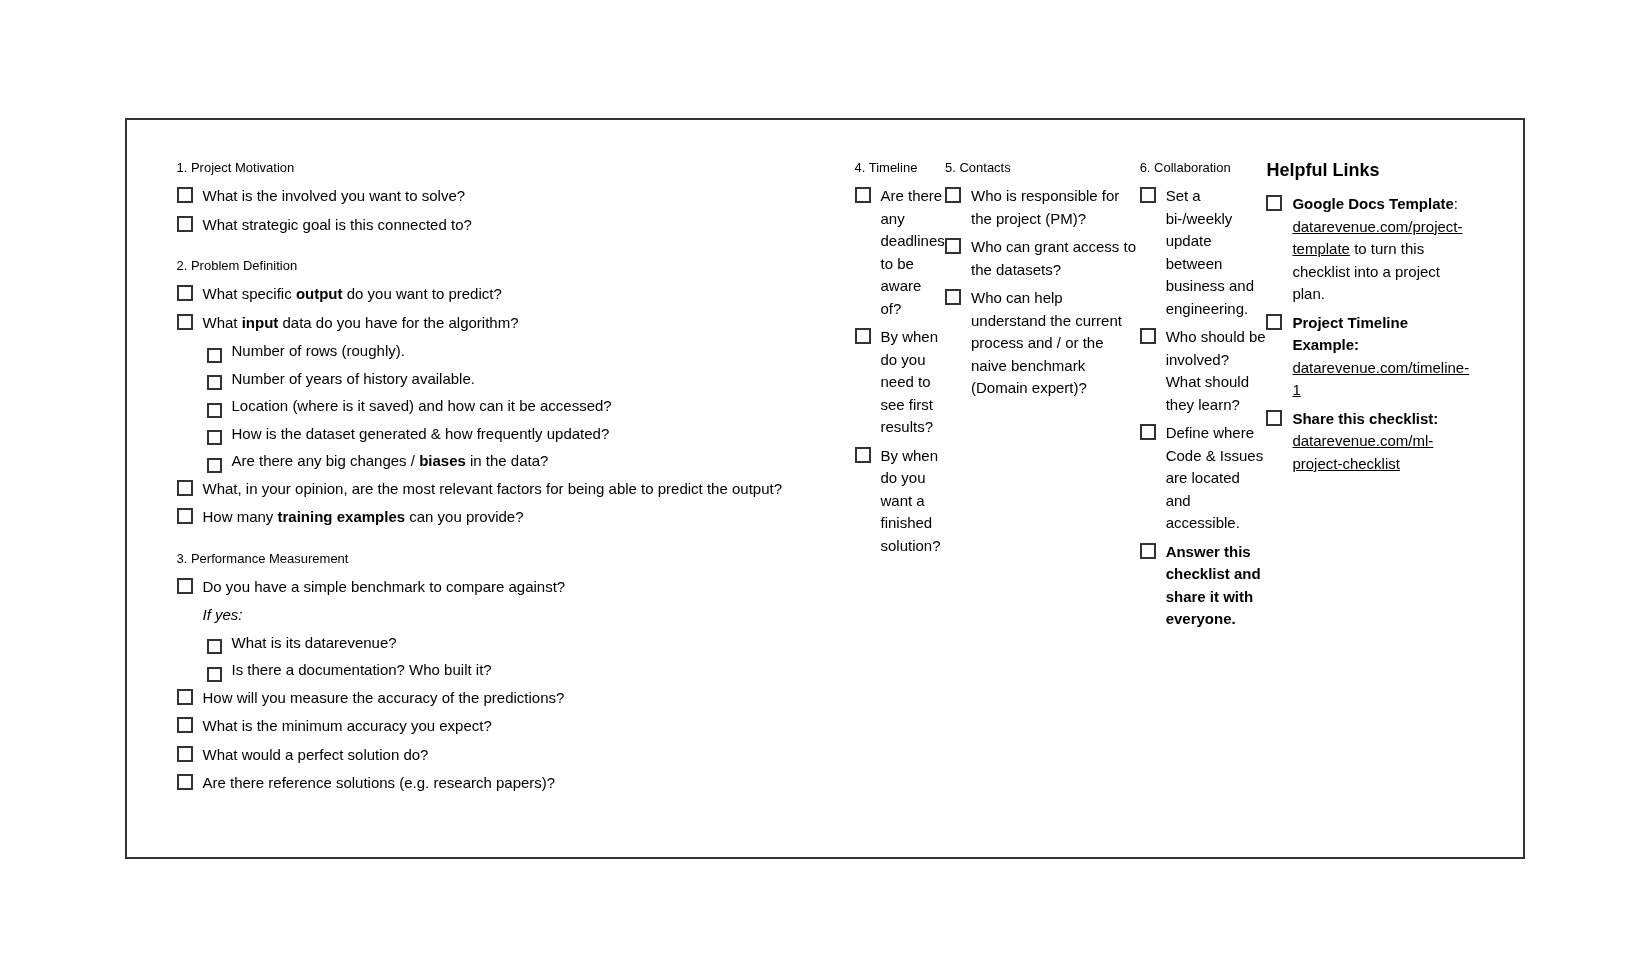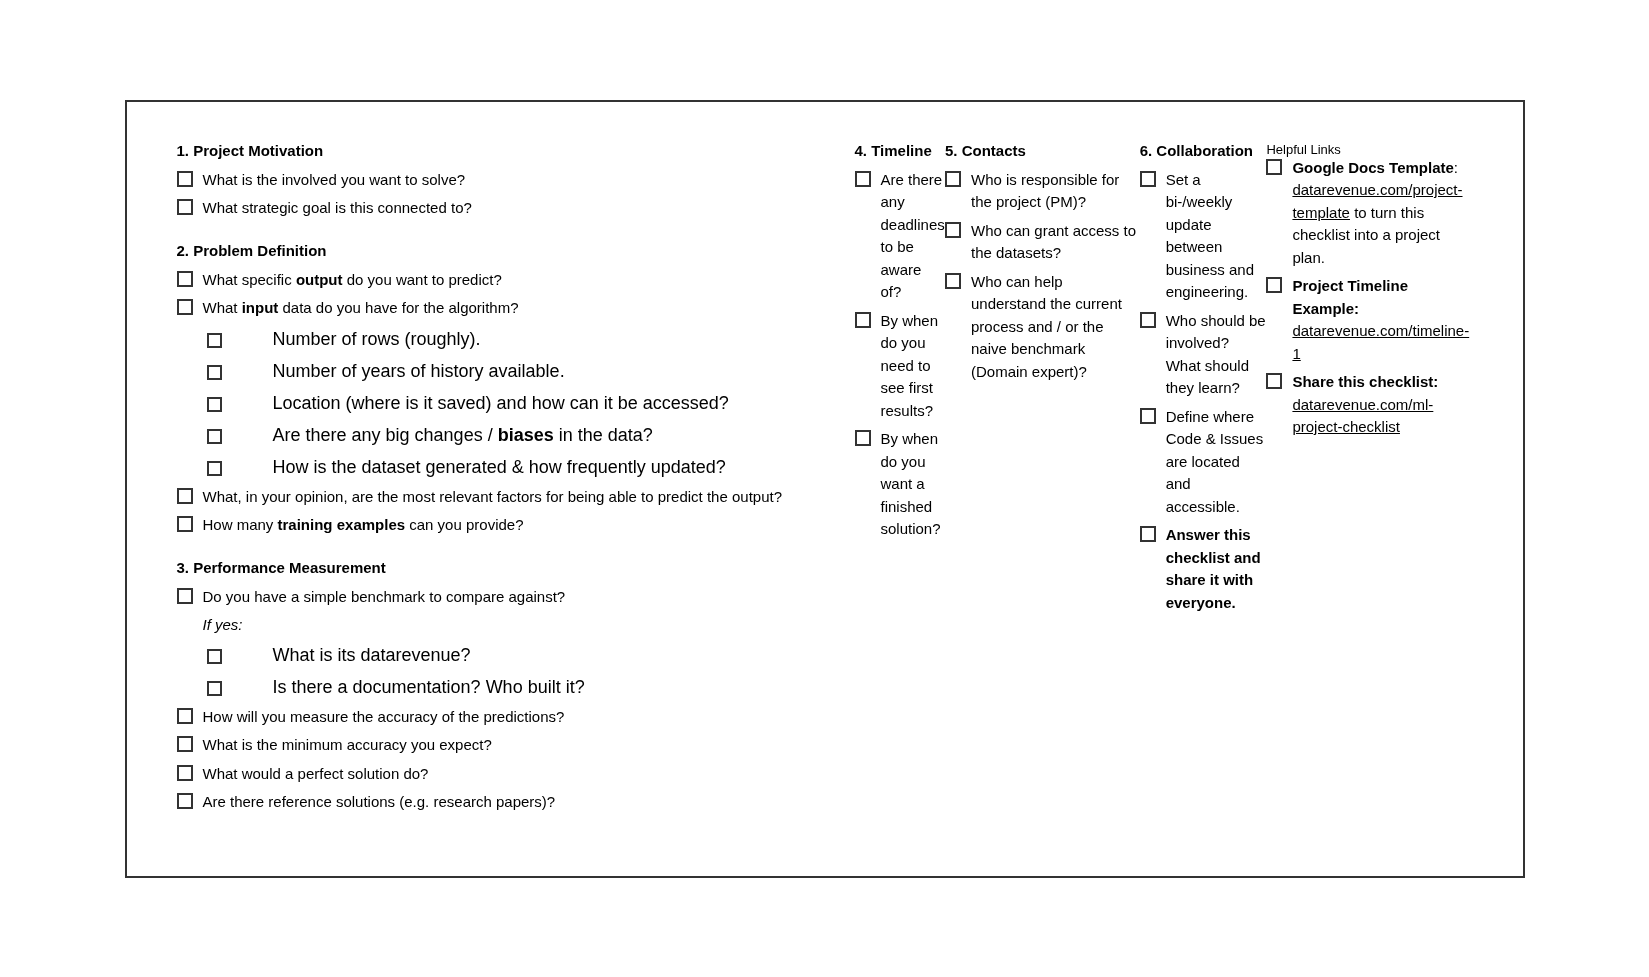--- a/index.html
+++ b/index.html
@@ -30,22 +30,22 @@
       display: grid;
       grid-template-columns: 1fr 1fr;
       gap: 20px 60px;
     }
 
     .section {
       margin-bottom: 22px;
     }
 
     .section-title {
-      font-size: 15px;
-      font-weight: bold;
+      font-size: 13px;
+      font-weight: normal;
       margin-bottom: 10px;
     }
 
     .checklist {
       list-style: none;
       padding: 0;
     }
 
     .checklist li {
       display: flex;
@@ -71,25 +71,24 @@
 
     .sub-list {
       list-style: none;
       padding: 0;
       margin-left: 30px;
       margin-top: 4px;
     }
 
     .sub-list li {
       display: flex;
-      align-items: center;
+      align-items: flex-end;
       margin-bottom: 5px;
-      font-size: 18px;
+      font-size: 15px;
       line-height: 1.5;
-      gap: 41px;
     }
 
     .sub-list li .checkbox {
       display: inline-block;
       width: 15px;
       height: 15px;
       border: 2px solid #333;
       margin-right: 10px;
       margin-top: 2px;
       flex-shrink: 0;
@@ -102,22 +101,23 @@
       font-size: 15px;
     }
 
     .divider {
       border: none;
       border-top: 1px solid #999;
       margin: 20px 0;
     }
 
     .helpful-links-title {
-      font-size: 13px;
-      font-weight: normal;
+      font-size: 18px;
+      font-weight: bold;
+      margin-bottom: 12px;
     }
 
     a {
       color: #000;
     }
 
     .right-col {
       display: flex;
     }
   </style>
@@ -162,25 +162,25 @@
                   <li>
                     <span class="checkbox"></span>
                     <span class="text">Number of years of history available.</span>
                   </li>
                   <li>
                     <span class="checkbox"></span>
                     <span class="text">Location (where is it saved) and how can it be accessed?</span>
                   </li>
                   <li>
                     <span class="checkbox"></span>
+                    <span class="text">How is the dataset generated &amp; how frequently updated?</span>
+                  </li>
+                  <li>
+                    <span class="checkbox"></span>
                     <span class="text">Are there any big changes / <strong>biases</strong> in the data?</span>
-                  </li>
-                  <li>
-                    <span class="checkbox"></span>
-                    <span class="text">How is the dataset generated &amp; how frequently updated?</span>
                   </li>
                 </ul>
               </div>
             </li>
             <li>
               <span class="checkbox"></span>
               <span class="text">What, in your opinion, are the most relevant factors for being able to predict the output?</span>
             </li>
             <li>
               <span class="checkbox"></span>

